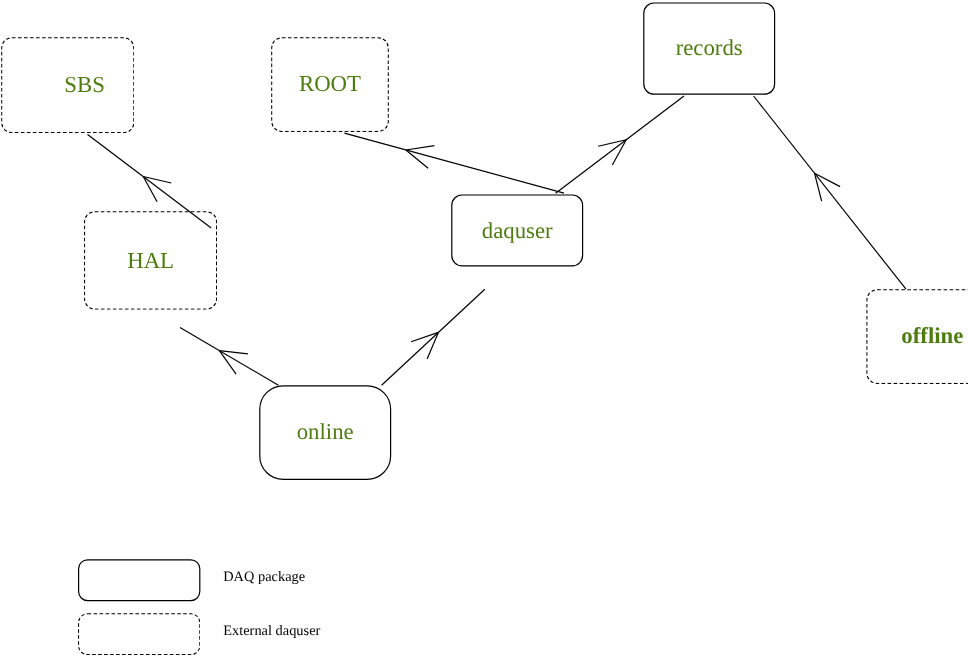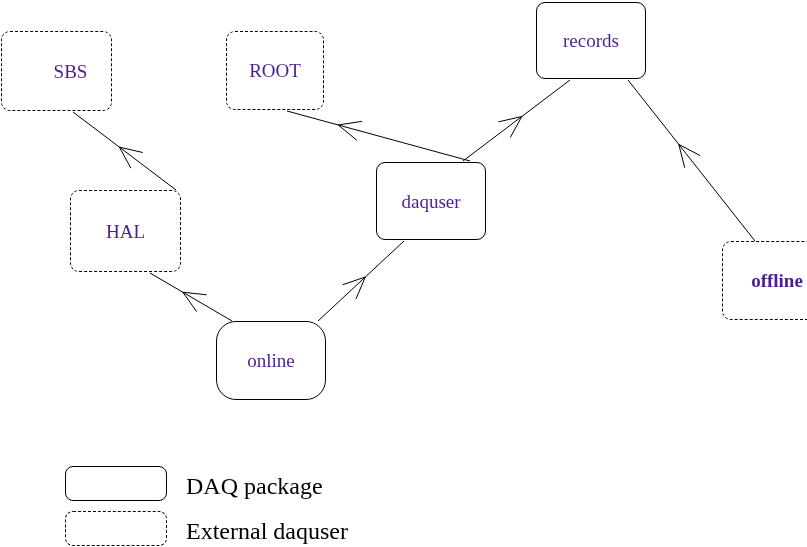--- a/index.html
+++ b/index.html
@@ -27,21 +27,21 @@
   }
   .node.dashed {
     border-style: dashed;
     border-width: 1px;
   }
   .node.solid {
     border-style: solid;
   }
   .node-label {
     font-size: 19px;
-    color: #4c1d95;
+    color: #4d7c0f;
     line-height: 1;
     white-space: nowrap;
   }
   #edges {
     position: absolute;
     left: 0;
     top: 0;
     width: 807px;
     height: 547px;
     pointer-events: none;
@@ -49,21 +49,21 @@
   .legend-box {
     position: absolute;
     box-sizing: border-box;
     border: 1px solid #000000;
     border-radius: 8px;
   }
   .legend-box.dashed { border-style: dashed; }
   .legend-box.solid { border-style: solid; }
   .legend-text {
     position: absolute;
-    font-size: 24px;
+    font-size: 12px;
     color: #000000;
     white-space: nowrap;
     line-height: 1;
   }
 </style>
 </head>
 <body>
 
 <div id="canvas">
 
@@ -103,24 +103,24 @@
   <div id="nodes-layer">
       <div class="node dashed" style="left: 1px; top: 31px; width: 111px; height: 80px; padding-left: 28px;">
         <span class="node-label">SBS</span>
       </div>
       <div class="node dashed" style="left: 226px; top: 31px; width: 98px; height: 79px;">
         <span class="node-label">ROOT</span>
       </div>
       <div class="node solid" style="left: 536px; top: 2px; width: 110px; height: 77px;">
         <span class="node-label">records</span>
       </div>
-      <div class="node dashed" style="left: 70px; top: 190px; width: 111px; height: 82px;">
+      <div class="node dashed" style="left: 70px; top: 176px; width: 111px; height: 82px;">
         <span class="node-label">HAL</span>
       </div>
-      <div class="node solid" style="left: 376px; top: 162px; width: 110px; height: 78px;">
+      <div class="node solid" style="left: 376px; top: 162px; width: 110px; height: 60px;">
         <span class="node-label">daquser</span>
       </div>
       <div class="node dashed" style="left: 722px; top: 241px; width: 110px; height: 79px; font-weight: bold;">
         <span class="node-label">offline</span>
       </div>
       <div class="node solid" style="left: 216px; top: 321px; width: 110px; height: 79px; border-radius: 20px;">
         <span class="node-label">online</span>
       </div>
     </div>
 

